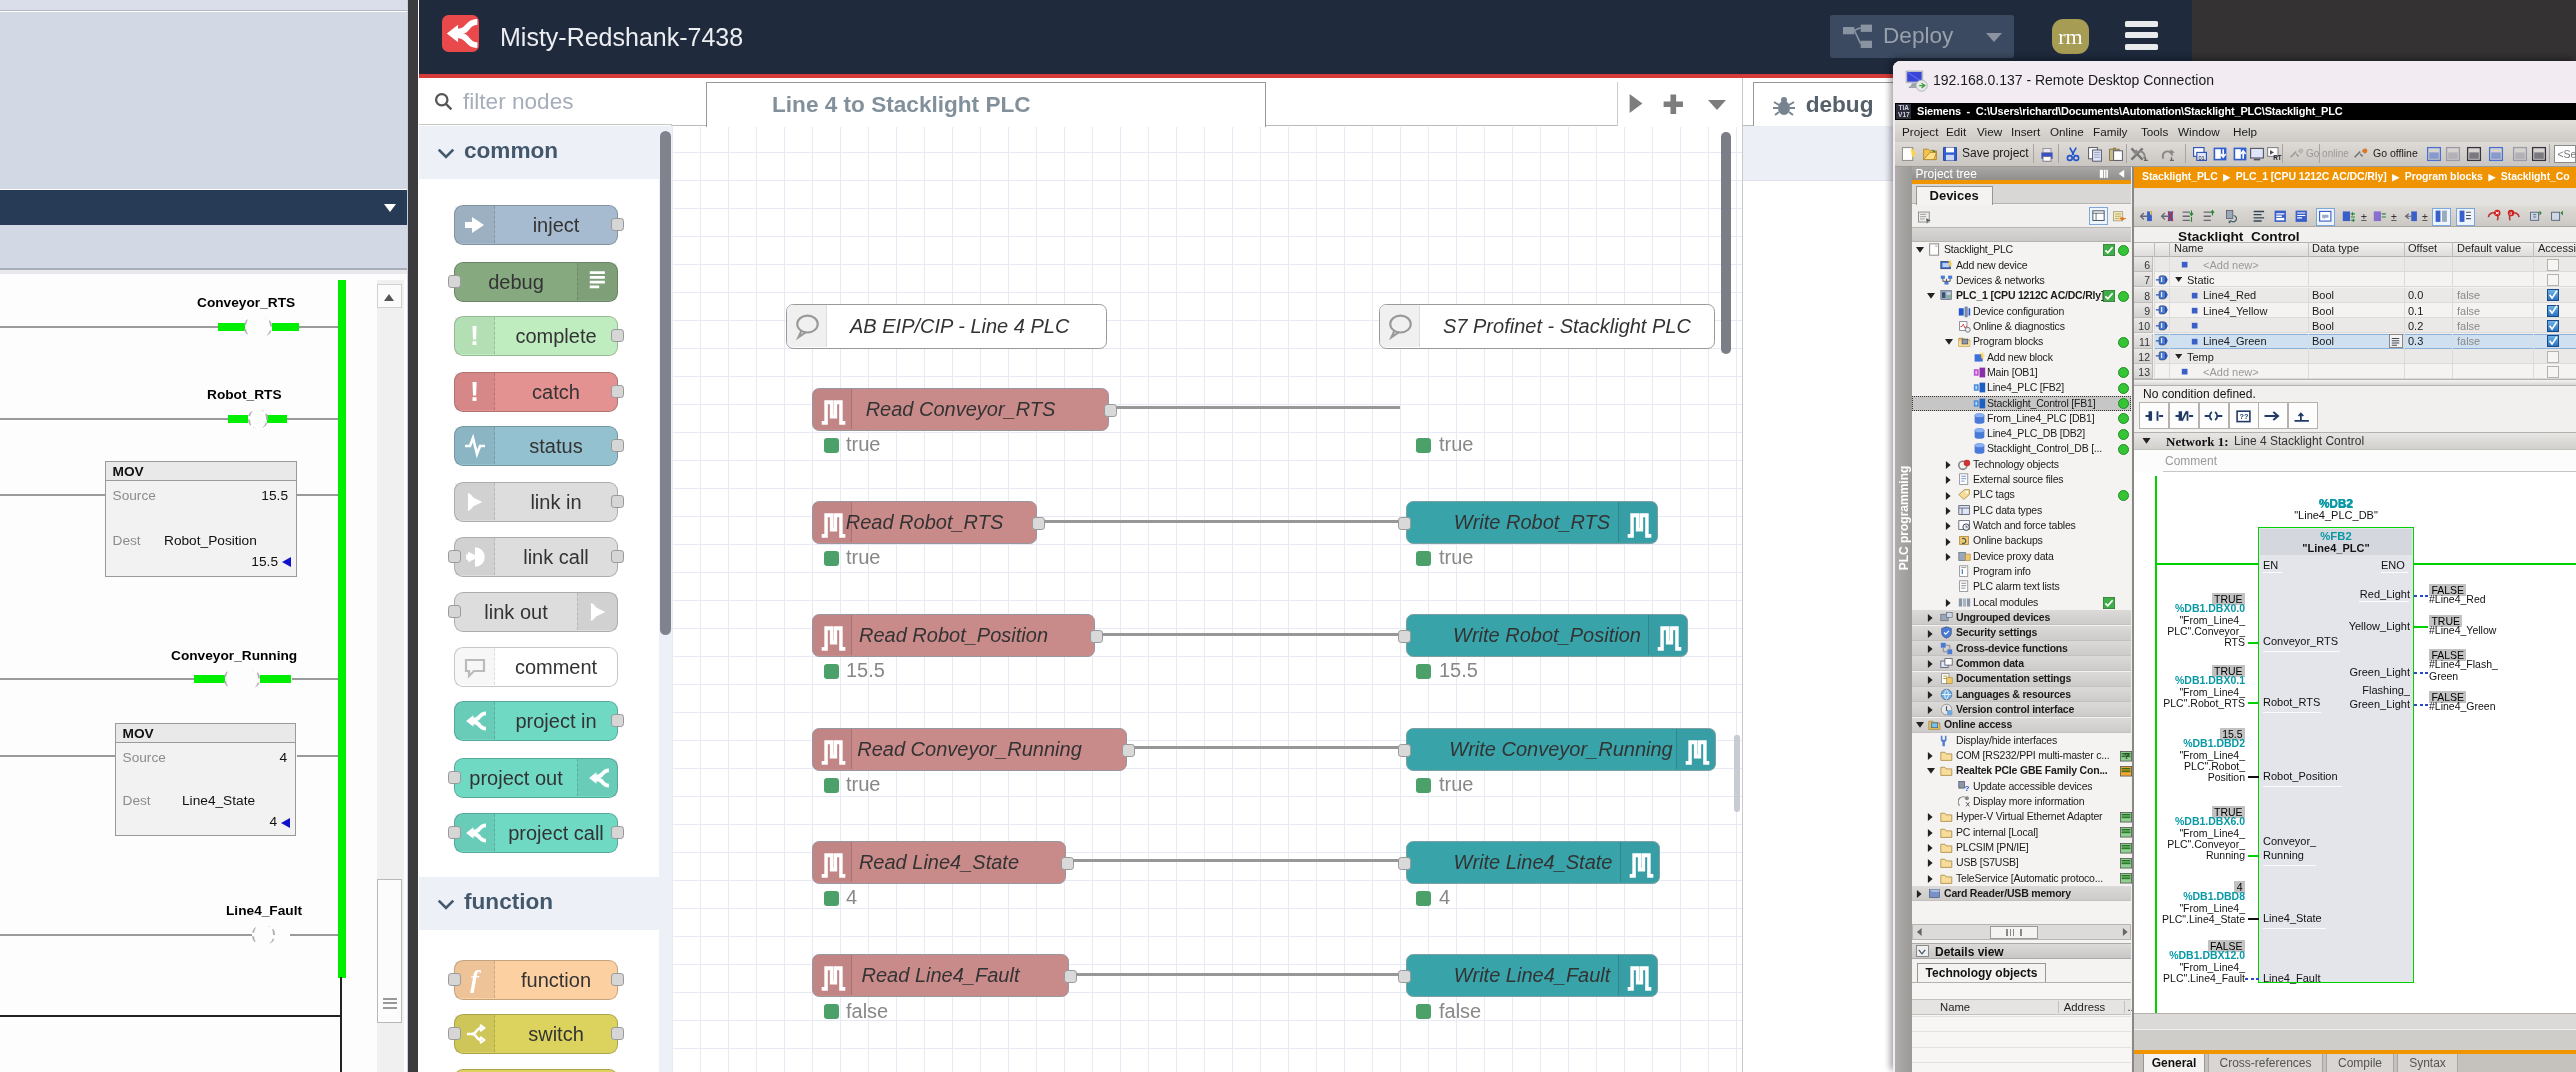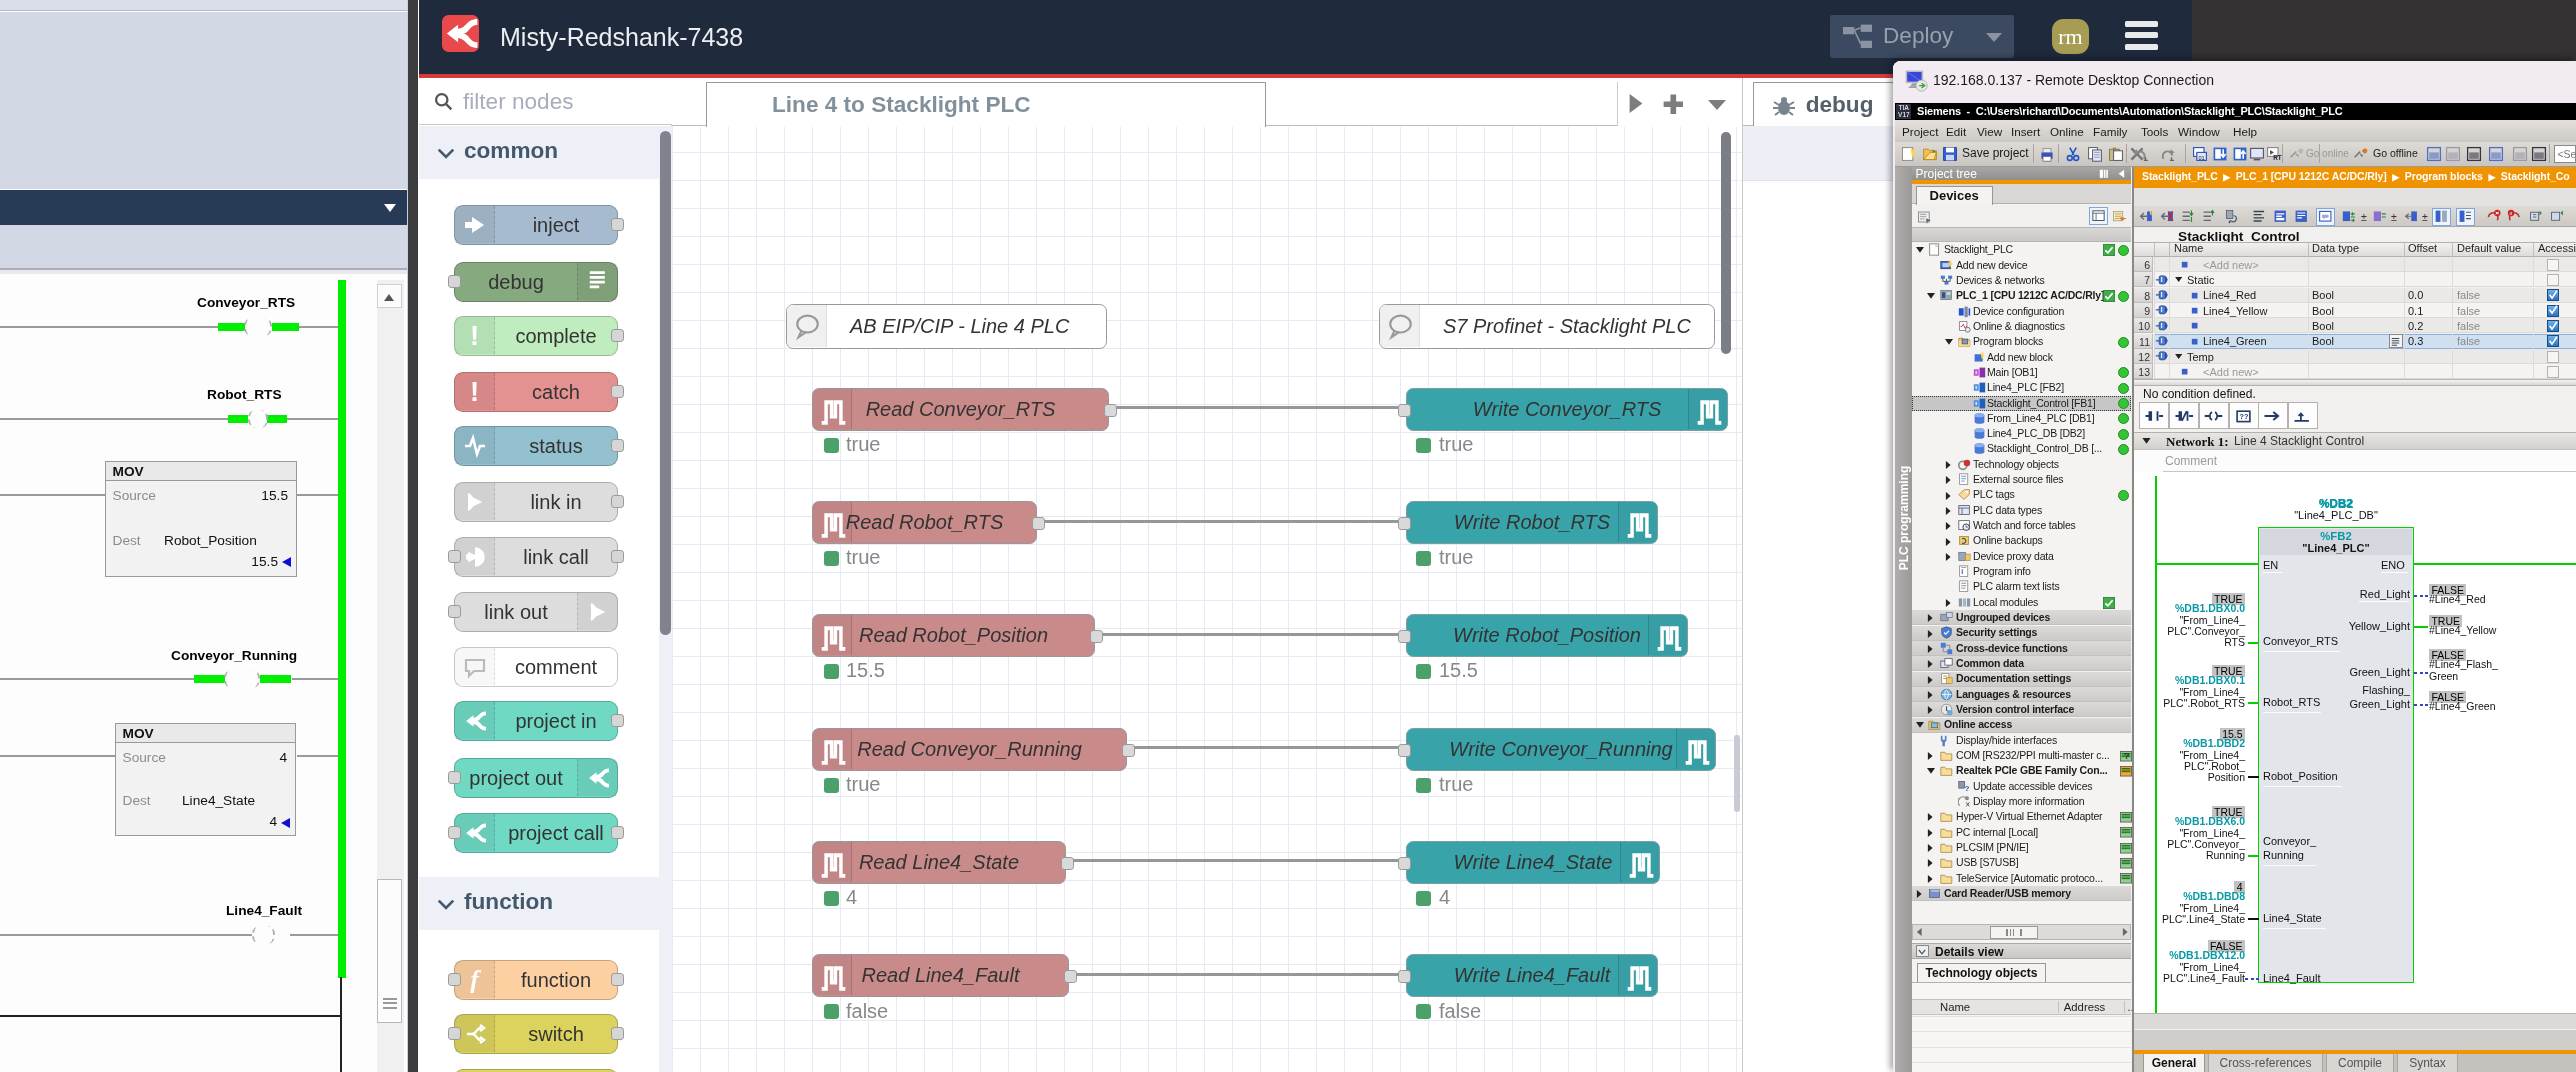--- a/index.html
+++ b/index.html
@@ -370,27 +370,20 @@
       <div class="node rnode" style="left:140px;top:261px;width:297px;">
         <div class="abs" style="left:0;top:0;width:39px;height:40px;background:rgba(0,0,0,0.03);border-right:0.8px solid rgba(0,0,0,0.14);"><svg width="27" height="30" viewBox="0 0 24 24" preserveAspectRatio="none" style="margin:6.5px 0 0 6.5px;">
               <path d="M1.5 21.5 H5.4 V5 H10.3 V16.5 H13.7 V5 H18.6 V21.5 H22.5" fill="none" stroke="#fff" stroke-width="3.1"></path>
             </svg></div>
         <div class="node-lbl" style="flex:1;text-align:center;">Read Conveyor_RTS</div>
         <div class="nport" style="right:-9px;"></div>
       </div>
       <div class="wire" style="left:444px;top:279px;width:284px;"></div>
       <div class="status-dot" style="left:152px;top:311px;"></div>
       <div class="status-txt" style="left:174px;top:306px;">true</div>
-      <div class="node wnode" style="left:734px;top:261px;width:322px;">
-        <div class="node-lbl" style="flex:1;text-align:center;">Write Conveyor_RTS</div>
-        <div class="abs" style="right:0;top:0;width:39px;height:40px;background:rgba(0,0,0,0.03);border-left:0.8px solid rgba(0,0,0,0.14);"><svg width="27" height="30" viewBox="0 0 24 24" preserveAspectRatio="none" style="margin:6.5px 0 0 6.5px;">
-              <path d="M1.5 21.5 H5.4 V5 H10.3 V16.5 H13.7 V5 H18.6 V21.5 H22.5" fill="none" stroke="#fff" stroke-width="3.1"></path>
-            </svg></div>
-        <div class="nport" style="left:-9px;"></div>
-      </div>
       <div class="status-dot" style="left:744px;top:311px;"></div>
       <div class="status-txt" style="left:767px;top:306px;">true</div>
       <div class="node rnode" style="left:140px;top:374px;width:225px;">
         <div class="abs" style="left:0;top:0;width:39px;height:40px;background:rgba(0,0,0,0.03);border-right:0.8px solid rgba(0,0,0,0.14);"><svg width="27" height="30" viewBox="0 0 24 24" preserveAspectRatio="none" style="margin:6.5px 0 0 6.5px;">
               <path d="M1.5 21.5 H5.4 V5 H10.3 V16.5 H13.7 V5 H18.6 V21.5 H22.5" fill="none" stroke="#fff" stroke-width="3.1"></path>
             </svg></div>
         <div class="node-lbl" style="flex:1;text-align:center;">Read Robot_RTS</div>
         <div class="nport" style="right:-9px;"></div>
       </div>
       <div class="wire" style="left:372px;top:393px;width:356px;"></div>

